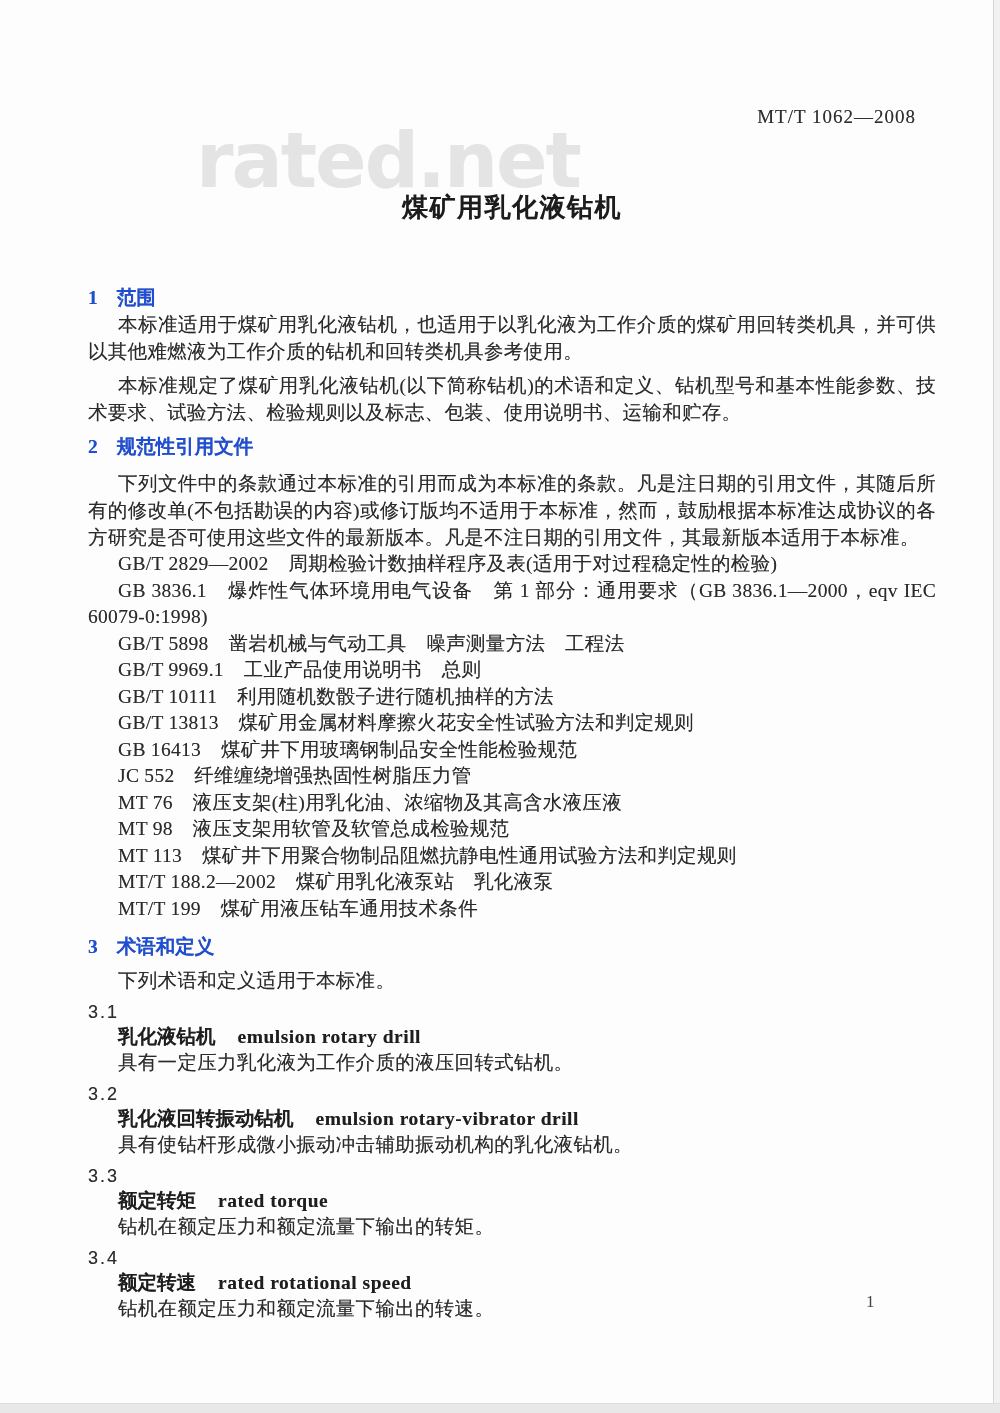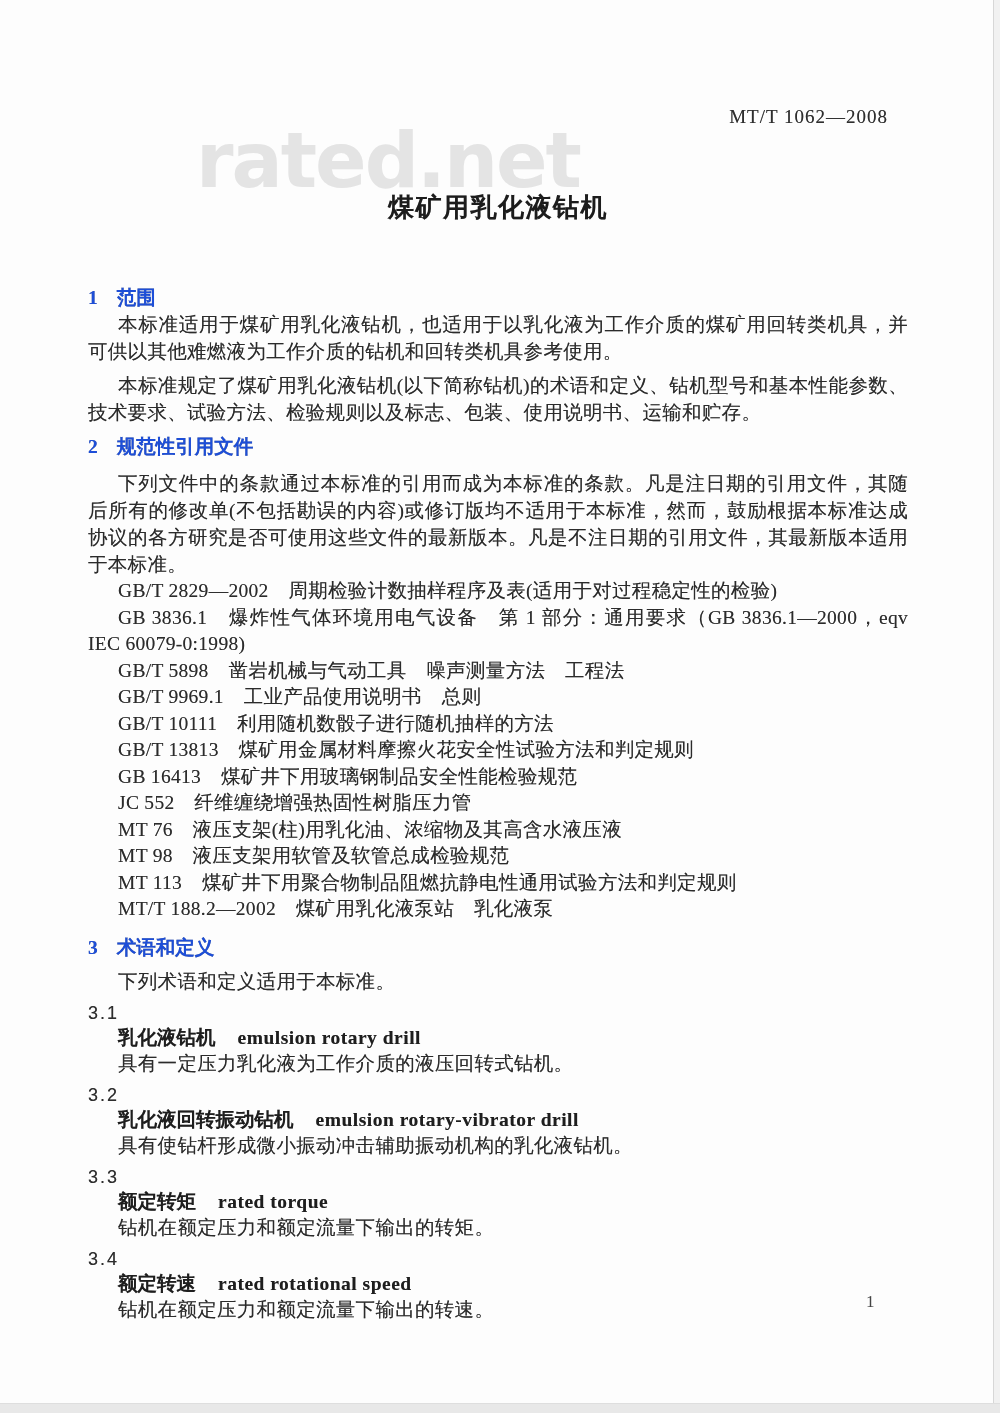--- a/index.html
+++ b/index.html
@@ -44,21 +44,21 @@
     font-weight: 700;
     font-size: 76px;
     letter-spacing: -2px;
     color: #e4e4e4;
     z-index: 1;
     user-select: none;
   }
   .content {
     position: relative;
     z-index: 2;
-    padding: 0 92px 0 88px;
+    padding: 0 64px 0 88px;
     text-shadow: 0 0 0.6px rgba(45,45,45,0.5);
   }
   .doc-code {
     padding-top: 106px;
     text-align: right;
     margin-right: 20px;
     font-size: 19px;
     letter-spacing: 1px;
     line-height: 22px;
     color: #2e2e2e;
@@ -164,20 +164,21 @@
     <p class="ref">GB/T 5898　凿岩机械与气动工具　噪声测量方法　工程法</p>
     <p class="ref">GB/T 9969.1　工业产品使用说明书　总则</p>
     <p class="ref">GB/T 10111　利用随机数骰子进行随机抽样的方法</p>
     <p class="ref">GB/T 13813　煤矿用金属材料摩擦火花安全性试验方法和判定规则</p>
     <p class="ref">GB 16413　煤矿井下用玻璃钢制品安全性能检验规范</p>
     <p class="ref">JC 552　纤维缠绕增强热固性树脂压力管</p>
     <p class="ref">MT 76　液压支架(柱)用乳化油、浓缩物及其高含水液压液</p>
     <p class="ref">MT 98　液压支架用软管及软管总成检验规范</p>
     <p class="ref">MT 113　煤矿井下用聚合物制品阻燃抗静电性通用试验方法和判定规则</p>
     <p class="ref">MT/T 188.2—2002　煤矿用乳化液泵站　乳化液泵</p>
+    <p class="ref">MT/T 199　煤矿用液压钻车通用技术条件</p>
 
     <div class="sec-heading mt-s3">
       <span class="sec-num">3</span><span class="sec-label">术语和定义</span>
     </div>
     <p class="para gap-top">下列术语和定义适用于本标准。</p>
 
     <p class="term-num">3.1</p>
     <p class="term-name"><span class="term-zh">乳化液钻机</span><span class="term-en">emulsion rotary drill</span></p>
     <p class="term-def">具有一定压力乳化液为工作介质的液压回转式钻机。</p>
 

